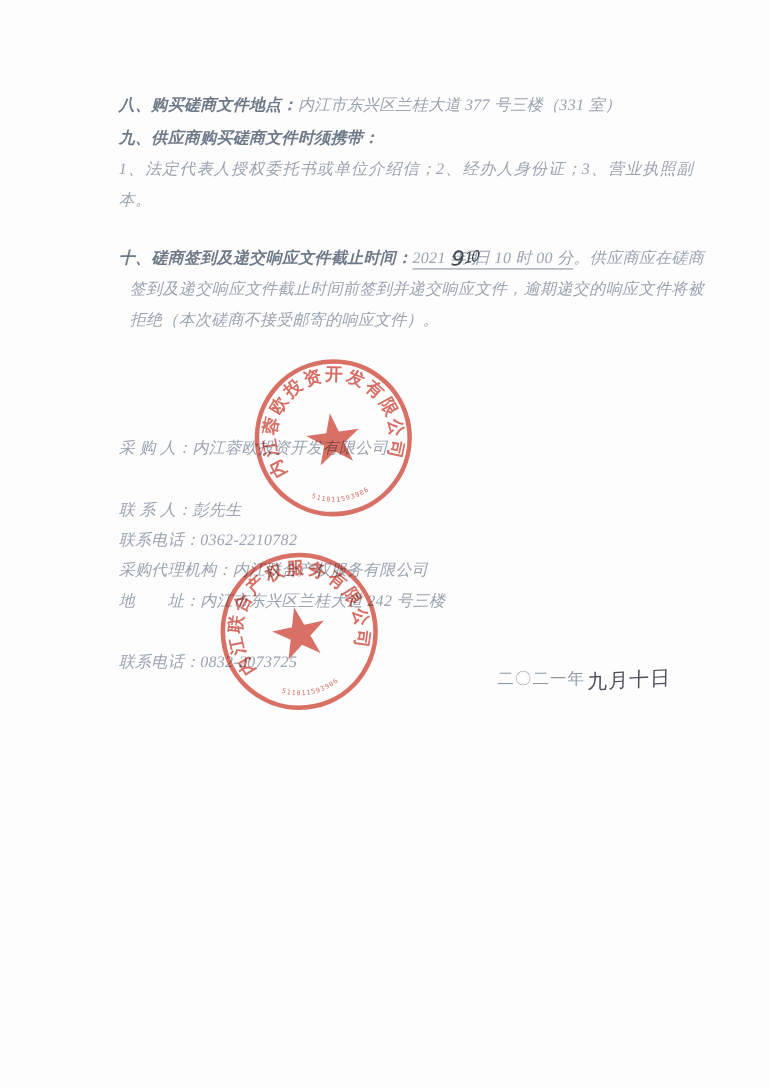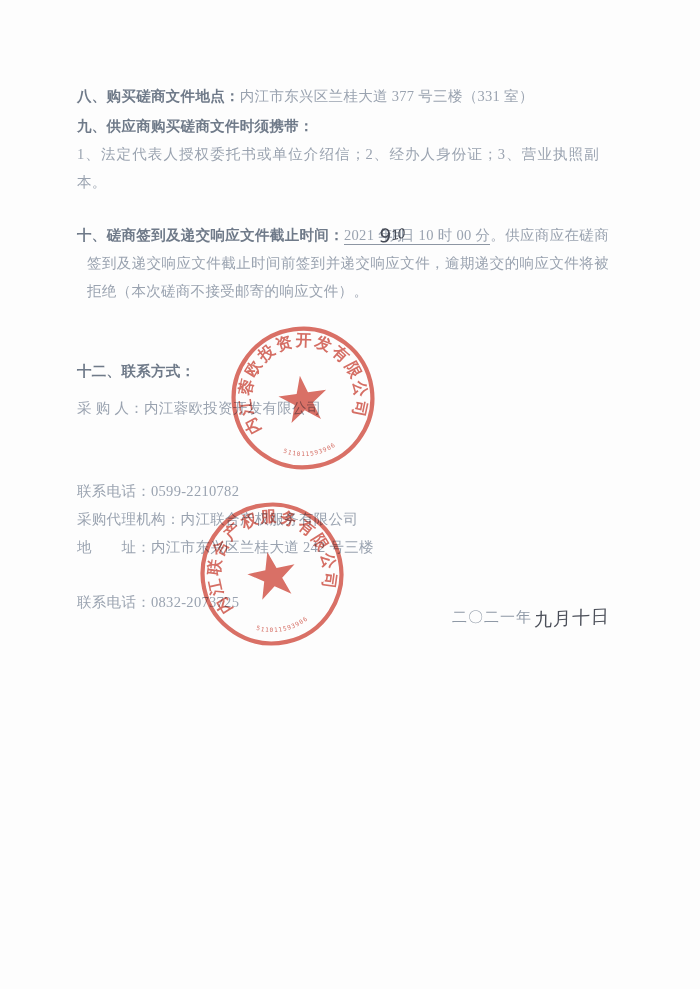--- a/index.html
+++ b/index.html
@@ -2,23 +2,23 @@
 <html><head>
 <meta charset="utf-8">
 <style>
   html,body{margin:0;padding:0;background:#e8e8e8;}
   .page{
     position:relative;width:700px;height:989px;margin:0 auto;
     background:#fdfdfd;overflow:hidden;
     font-family:"Liberation Serif","DejaVu Serif",serif;
   }
   .para{
-    position:absolute;left:77px;width:522px;margin:0;
+    position:absolute;left:108px;width:522px;margin:0;
     font-size:14.5px;line-height:28px;letter-spacing:.3px;
-    color:#9aa3b0;text-align:justify;
+    color:#9aa3b0;text-align:justify;font-style:italic;
   }
   .b{font-weight:bold;color:#6f7a89;}
   .r{color:#9aa3b0;}
   .hang{padding-left:10px;text-indent:-10px;}
   .ul{border-bottom:1px solid #8d96a3;padding-bottom:1px;}
   
   .hw{font-family:"DejaVu Sans",sans-serif;color:#454a55;}
   .hw-month{display:inline-block;font-size:19px;line-height:1;transform:rotate(6deg);vertical-align:-3px;margin:0 -2px 0 -4px;}
   .hw-day{display:inline-block;font-size:13px;line-height:1;transform:rotate(-14deg) skewX(-14deg);letter-spacing:-2px;vertical-align:2px;margin:0 -4px 0 -3px;}
   .date-line{position:absolute;left:452px;top:608px;margin:0;font-size:15px;letter-spacing:1px;color:#8f99a6;}
@@ -38,24 +38,24 @@
   <p class="para" style="top:82px;"><span class="b">八、购买磋商文件地点：</span><span class="r">内江市东兴区兰桂大道 377 号三楼（331 室）</span></p>
 
   <p class="para" style="top:112px;"><span class="b">九、供应商购买磋商文件时须携带：</span></p>
 
   <p class="para" style="top:140px;"><span class="r">1、法定代表人授权委托书或单位介绍信；2、经办人身份证；3、营业执照副本。</span></p>
 
 
   <p class="para hang" style="top:221px;"><span class="b">十、磋商签到及递交响应文件截止时间：</span><span class="ul"><span class="r">2021 年</span><span class="hw hw-month">9</span><span class="r">月</span><span class="hw hw-day">10</span><span class="r">日 10 时 00 分</span></span><span class="r">。供应商应在磋商签到及递交响应文件截止时间前签到并递交响应文件，逾期递交的响应文件将被拒绝（本次磋商不接受邮寄的响应文件）。</span></p>
 
 
-  <p class="para" style="top:357px;"><span class="b">十二、联系方式：</span></p>
 
   <p class="para" style="top:394px;"><span class="r">采 购 人：</span><span class="r">内江蓉欧投资开发有限公司</span></p>
-  <p class="para" style="top:477px;"><span class="r">联系电话：</span><span class="r">0599-2210782</span></p>
+  <p class="para" style="top:450px;"><span class="r">联 系 人：</span><span class="r">彭先生</span></p>
+  <p class="para" style="top:477px;"><span class="r">联系电话：</span><span class="r">0362-2210782</span></p>
 
   <p class="para" style="top:505px;"><span class="r">采购代理机构：</span><span class="r">内江联合产权服务有限公司</span></p>
   <p class="para" style="top:533px;"><span class="r">地　　址：</span><span class="r">内江市东兴区兰桂大道 242 号三楼</span></p>
   <p class="para" style="top:588px;"><span class="r">联系电话：</span><span class="r">0832-2073725</span></p>
 
   <p class="date-line"><span>二〇二一年</span><span class="hw-date">九月十日</span></p>
 
   <svg class="seal" style="left:228px;top:323px;transform:rotate(-8deg);" width="150" height="150" viewBox="0 0 160 160">
     <defs>
       <path id="s1t" d="M 31.5 108 A 56 56 0 1 1 128.5 108"></path>

